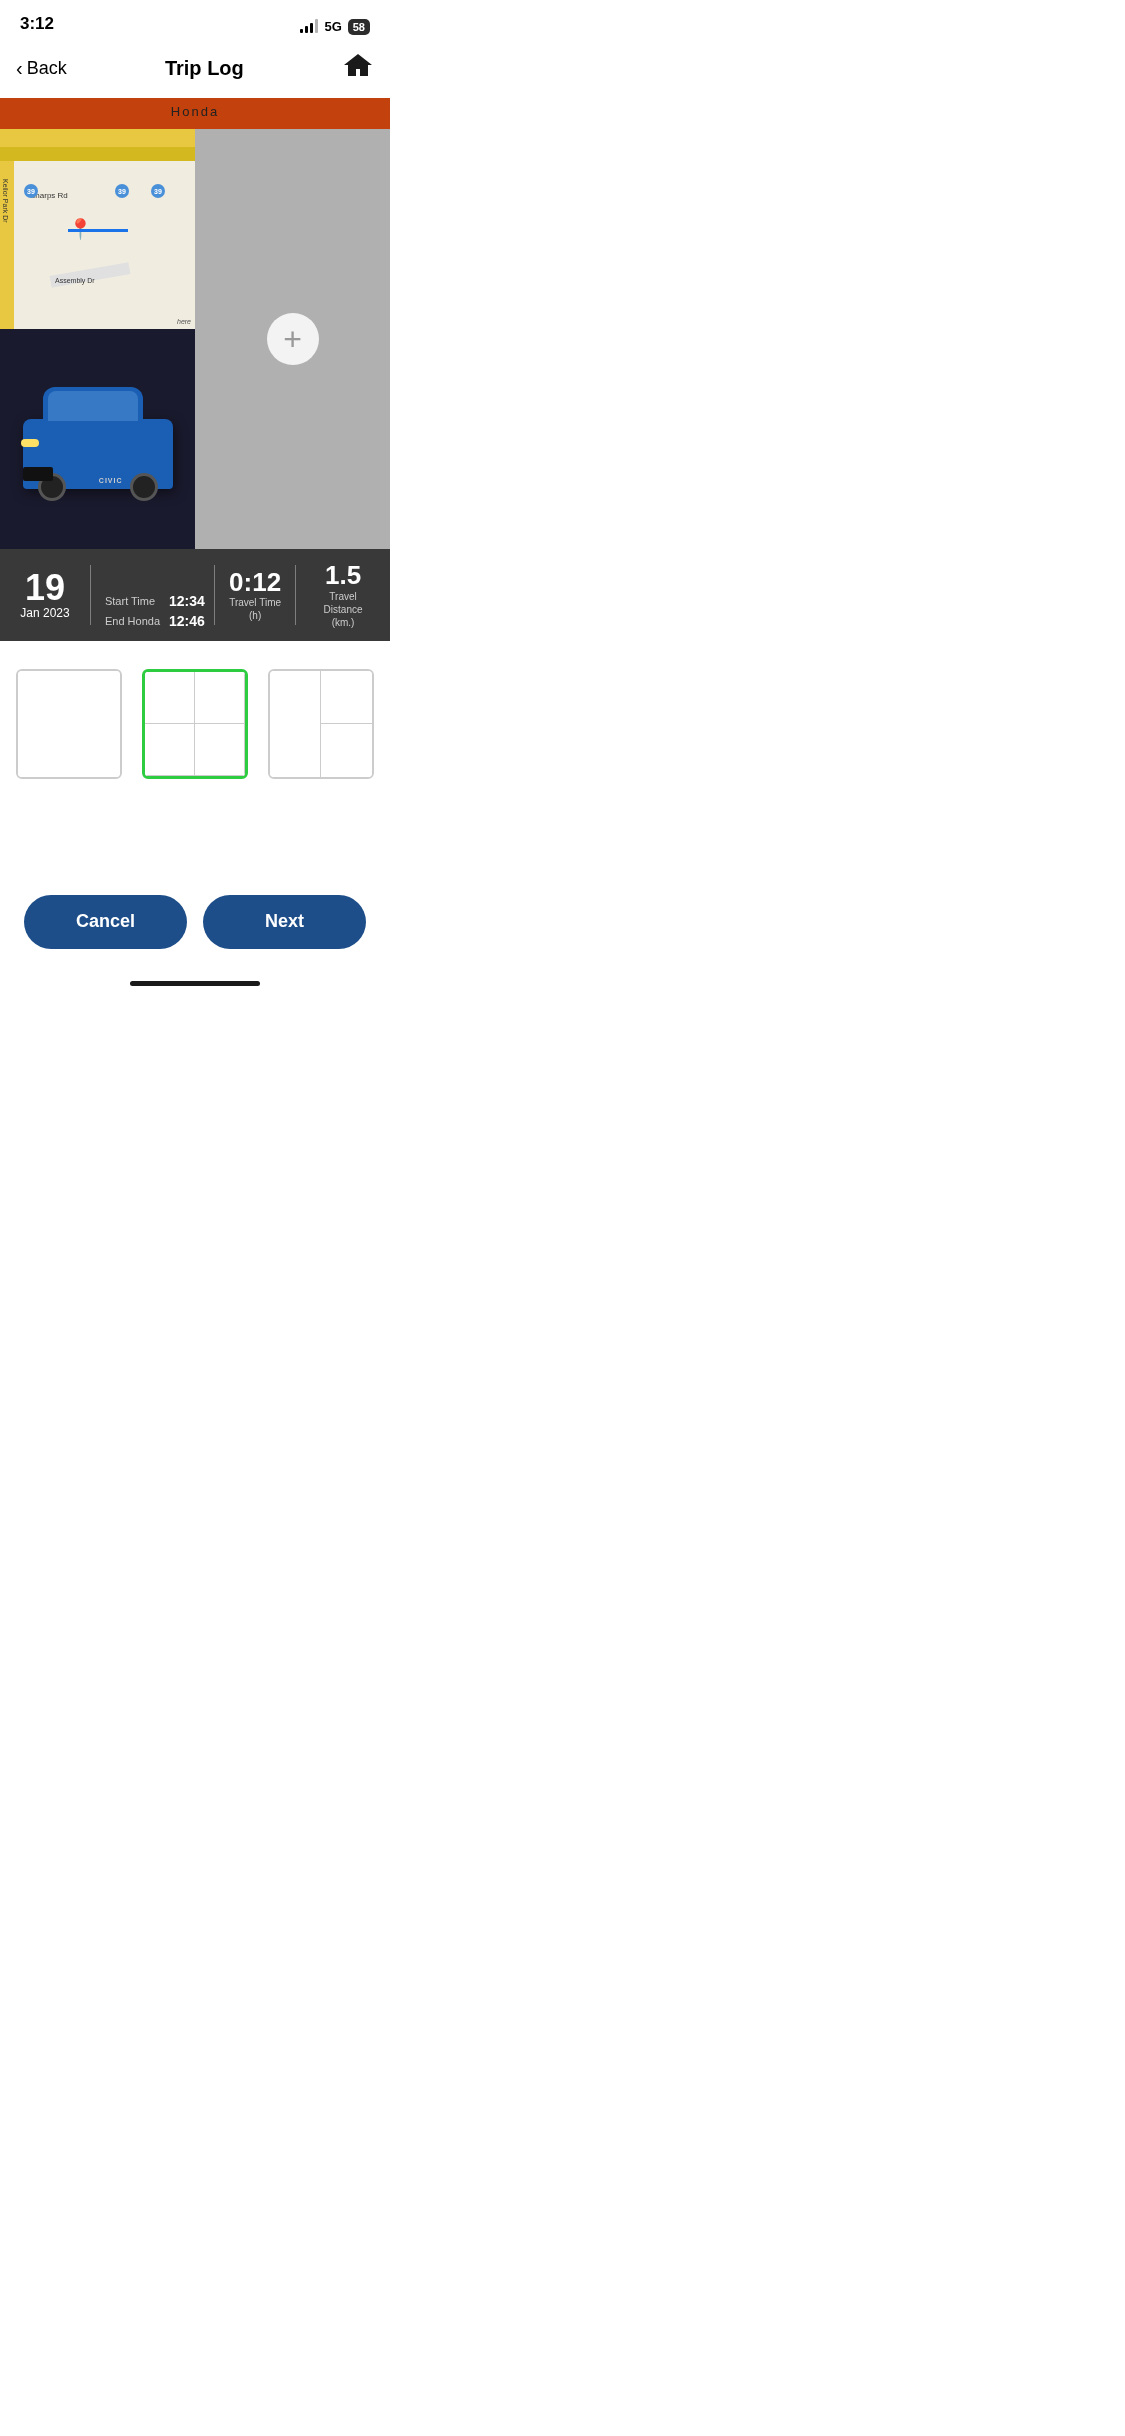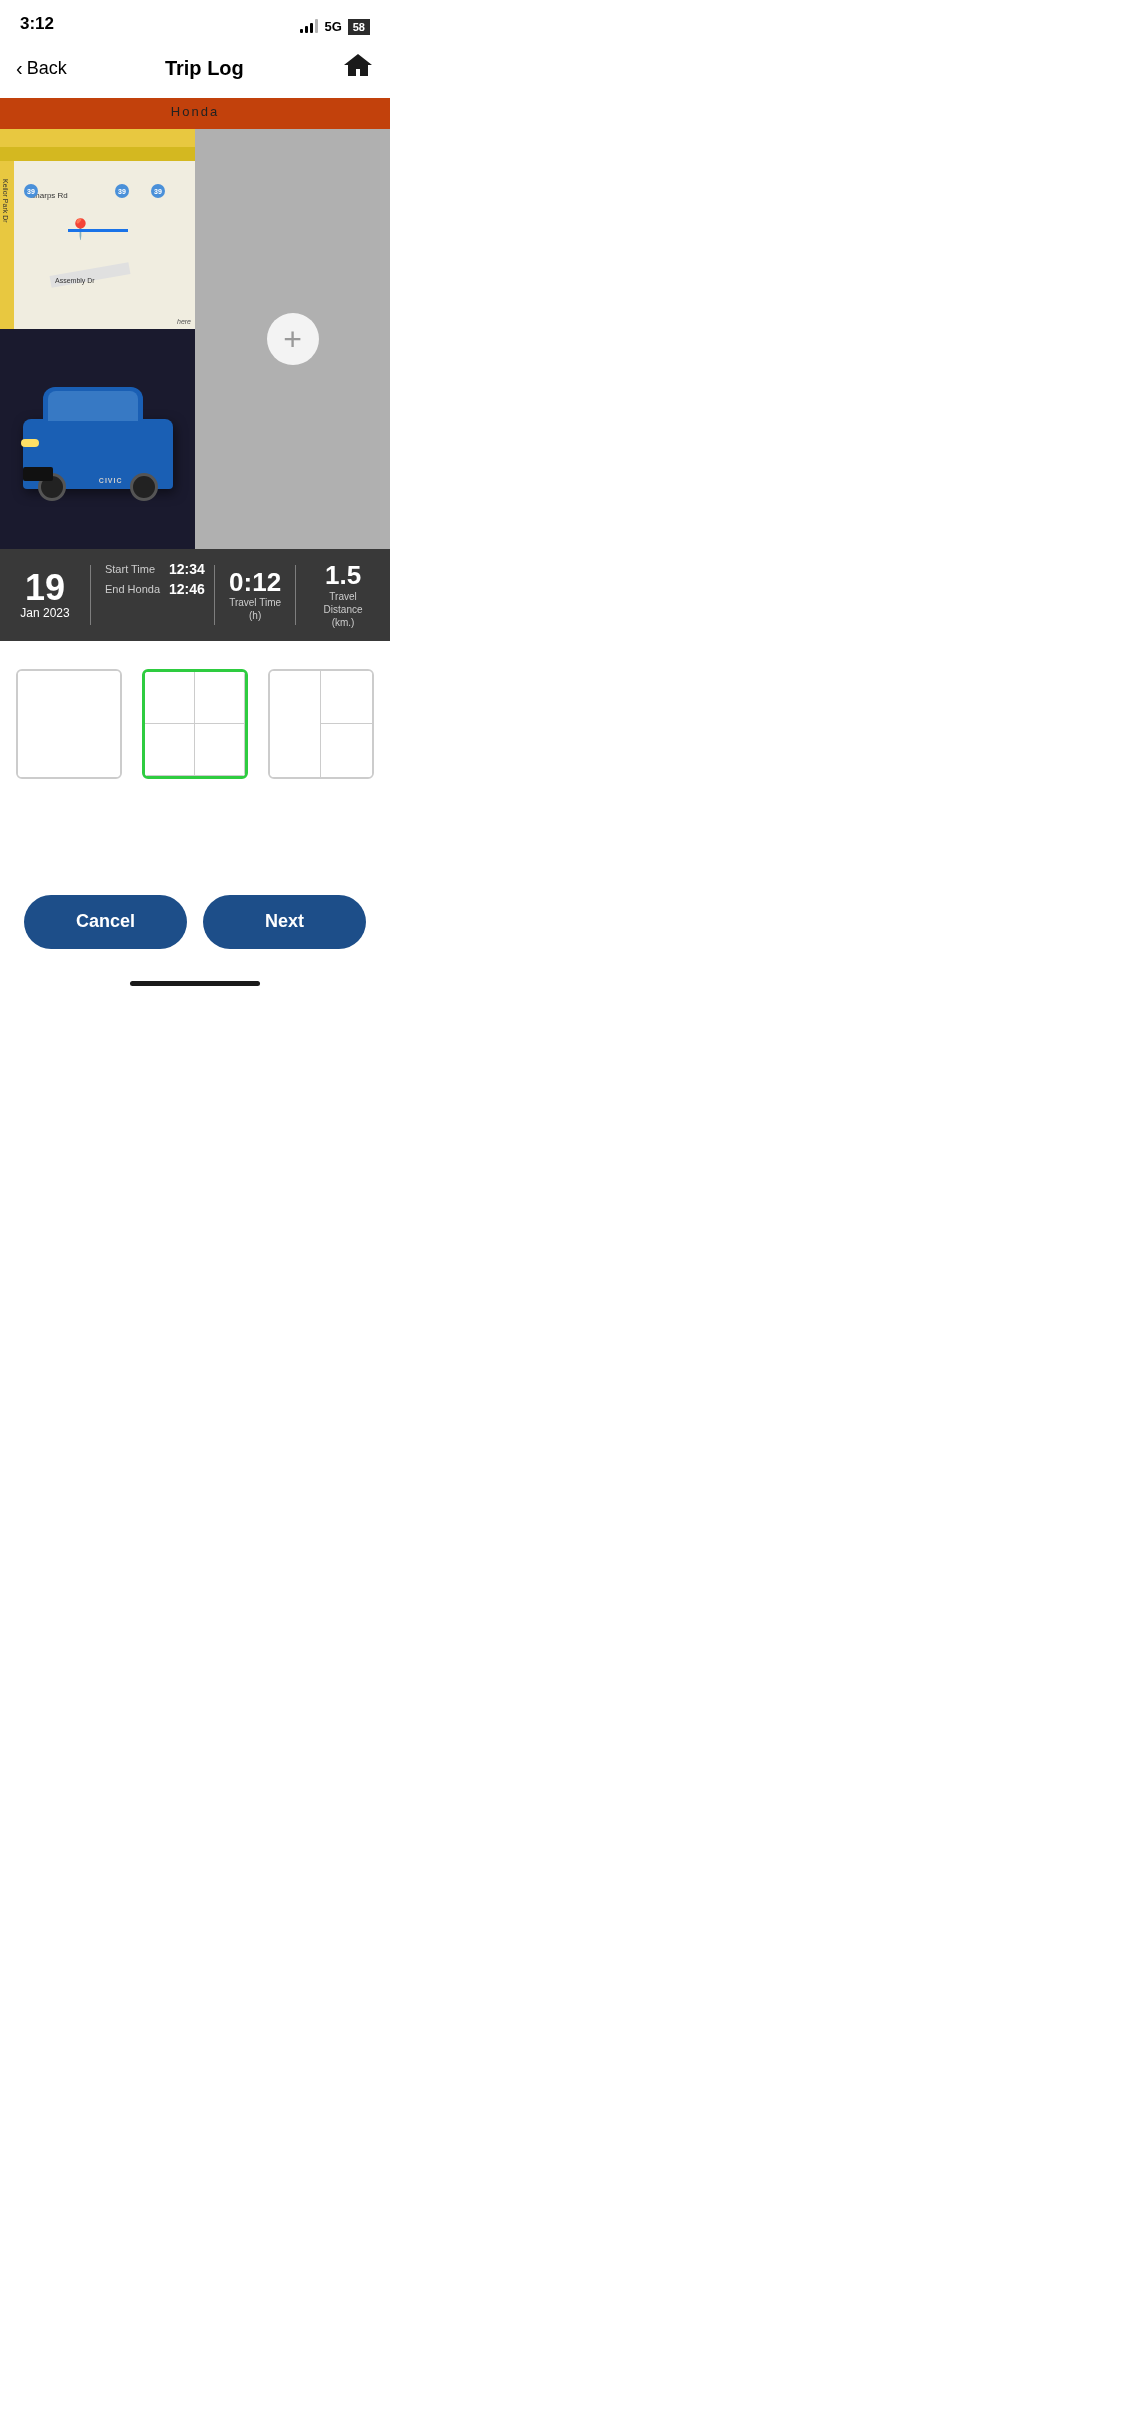--- a/index.html
+++ b/index.html
@@ -50,21 +50,21 @@
       font-size: 13px;
       font-weight: 700;
       color: #000;
     }
     .battery-badge {
       background: #2c2c2c;
       color: #fff;
       font-size: 11px;
       font-weight: 700;
       padding: 2px 5px;
-      border-radius: 0;
+      border-radius: 5px;
     }
 
     
     .nav-bar {
       display: flex;
       align-items: center;
       justify-content: space-between;
       padding: 8px 16px 12px 16px;
       background: #ffffff;
     }
@@ -337,21 +337,21 @@
       font-weight: 400;
     }
     .stats-divider {
       width: 1px;
       background: rgba(255,255,255,0.35);
       margin: 4px 0;
     }
     .stats-times {
       display: flex;
       flex-direction: column;
-      justify-content: flex-start;
+      justify-content: flex-end;
       padding: 0 14px;
       gap: 4px;
       min-width: 110px;
     }
     .stats-time-row {
       display: flex;
       align-items: center;
       gap: 6px;
       font-size: 12px;
     }

